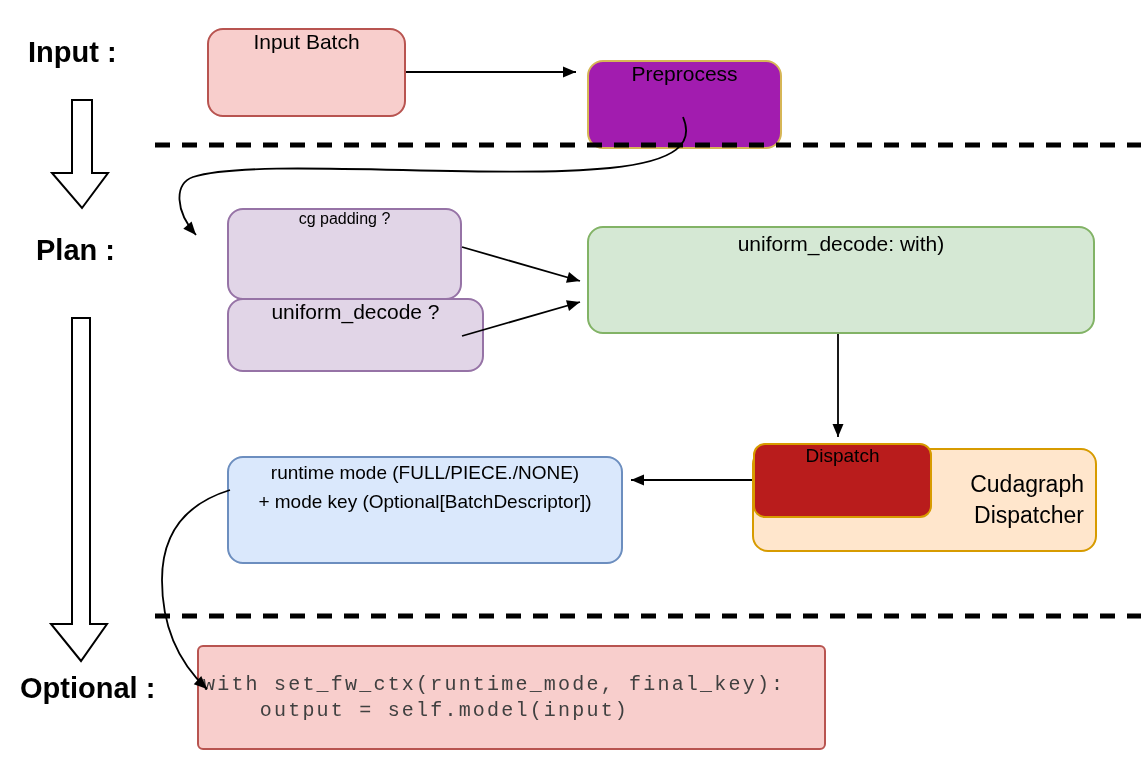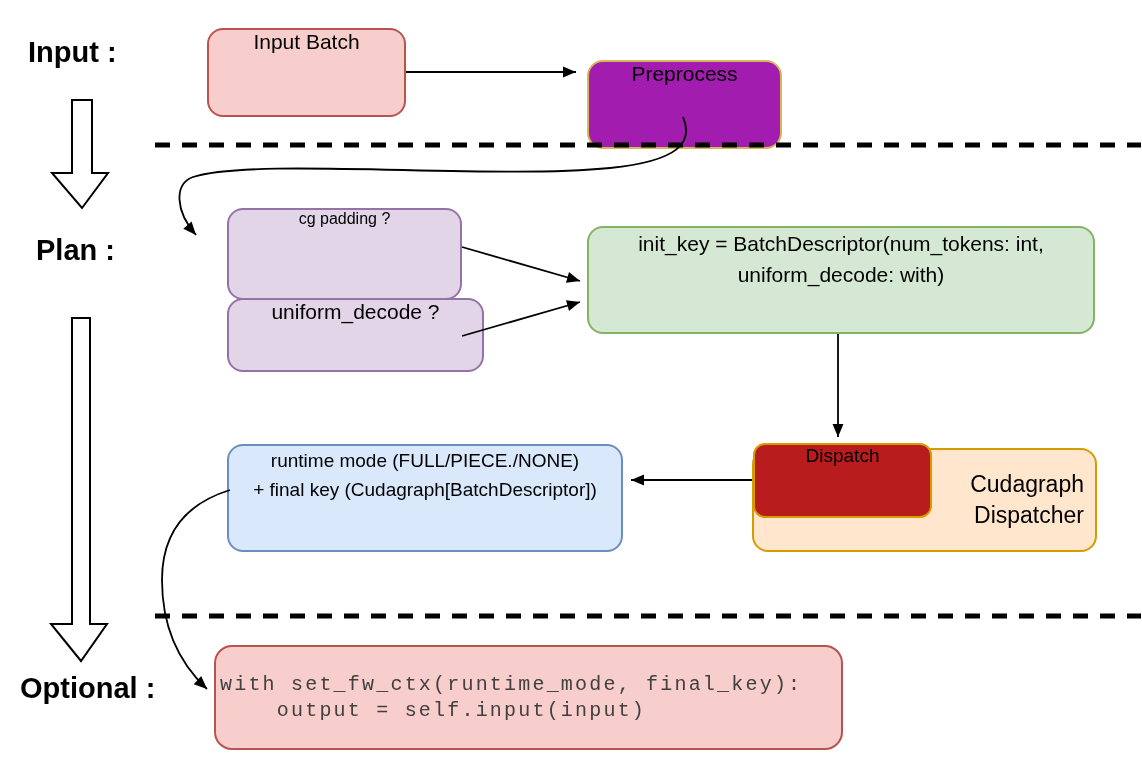--- a/index.html
+++ b/index.html
@@ -37,24 +37,24 @@
   .n-orange-inner{background:#b91c1c;border-color:#d79b00;border-radius:12px;}
 
   #n-input-batch{left:207px;top:28px;width:199px;height:89px;font-size:21px;}
   #n-preprocess {left:587px;top:28px;width:195px;height:89px;font-size:21px;}
   #n-cg         {left:227px;top:208px;width:235px;height:92px;font-size:16px;}
   #n-ud         {left:227px;top:298px;width:257px;height:74px;font-size:21px;}
   #n-green      {left:587px;top:226px;width:508px;height:108px;font-size:21px;line-height:31px;}
   #n-outer      {left:752px;top:448px;width:345px;height:104px;font-size:23px;line-height:31px;
                  align-items:flex-end;justify-content:center;padding-right:11px;}
   #n-dispatch   {left:753px;top:443px;width:179px;height:75px;font-size:19px;}
-  #n-blue       {left:227px;top:444px;width:396px;height:108px;font-size:19px;line-height:29px;}
+  #n-blue       {left:227px;top:456px;width:396px;height:108px;font-size:19px;line-height:29px;}
   #n-code{
-    left:214px;top:645px;width:629px;height:105px;
-    border-radius:18px;
+    left:197px;top:645px;width:629px;height:105px;
+    border-radius:6px;
     align-items:flex-start;justify-content:flex-start;
     padding:25px 0 9px 4px;
     font-family:"Liberation Mono", monospace;
     font-size:20px;letter-spacing:2.2px;line-height:26px;
     color:#404040;text-align:left;
   }
   .pre{white-space:pre;}
   #arrow-layer{position:absolute;left:0;top:0;pointer-events:none;}
 
   #l-input  {left:28px;top:36px;}
@@ -80,41 +80,40 @@
 
   <div class="node n-purple" id="n-cg">
     <span>cg padding ?</span>
   </div>
 
   <div class="node n-purple" id="n-ud">
     <span>uniform_decode ?</span>
   </div>
 
   <div class="node n-green" id="n-green">
-    <span>init_key = BatchDescriptor(num_tokens: int,</span>
     <span>uniform_decode: with)</span>
   </div>
 
   <div class="node n-orange-outer" id="n-outer">
     <span>Cudagraph</span>
     <span>Dispatcher</span>
   </div>
 
   <div class="node n-orange-inner" id="n-dispatch">
     <span>Dispatch</span>
   </div>
 
   <div class="node n-blue" id="n-blue">
     <span>runtime mode (FULL/PIECE./NONE)</span>
-    <span>+ final key (Cudagraph[BatchDescriptor])</span>
+    <span>+ mode key (Optional[BatchDescriptor])</span>
   </div>
 
   <div class="node n-red" id="n-code">
     <span class="pre">with set_fw_ctx(runtime_mode, final_key):</span>
-    <span class="pre">    output = self.input(input)</span>
+    <span class="pre">    output = self.model(input)</span>
   </div>
 
   <svg id="arrow-layer" width="1142" height="770" viewBox="0 0 1142 770">
     <defs>
       <marker id="ah" markerUnits="userSpaceOnUse" markerWidth="16" markerHeight="14" refX="14" refY="7" orient="auto">
         <path d="M1,1.5 L14,7 L1,12.5 Z" fill="#000"></path>
       </marker>
     </defs>
 
     <line x1="155" y1="145" x2="1141" y2="145" stroke="#000" stroke-width="5" stroke-dasharray="15 12"></line>

